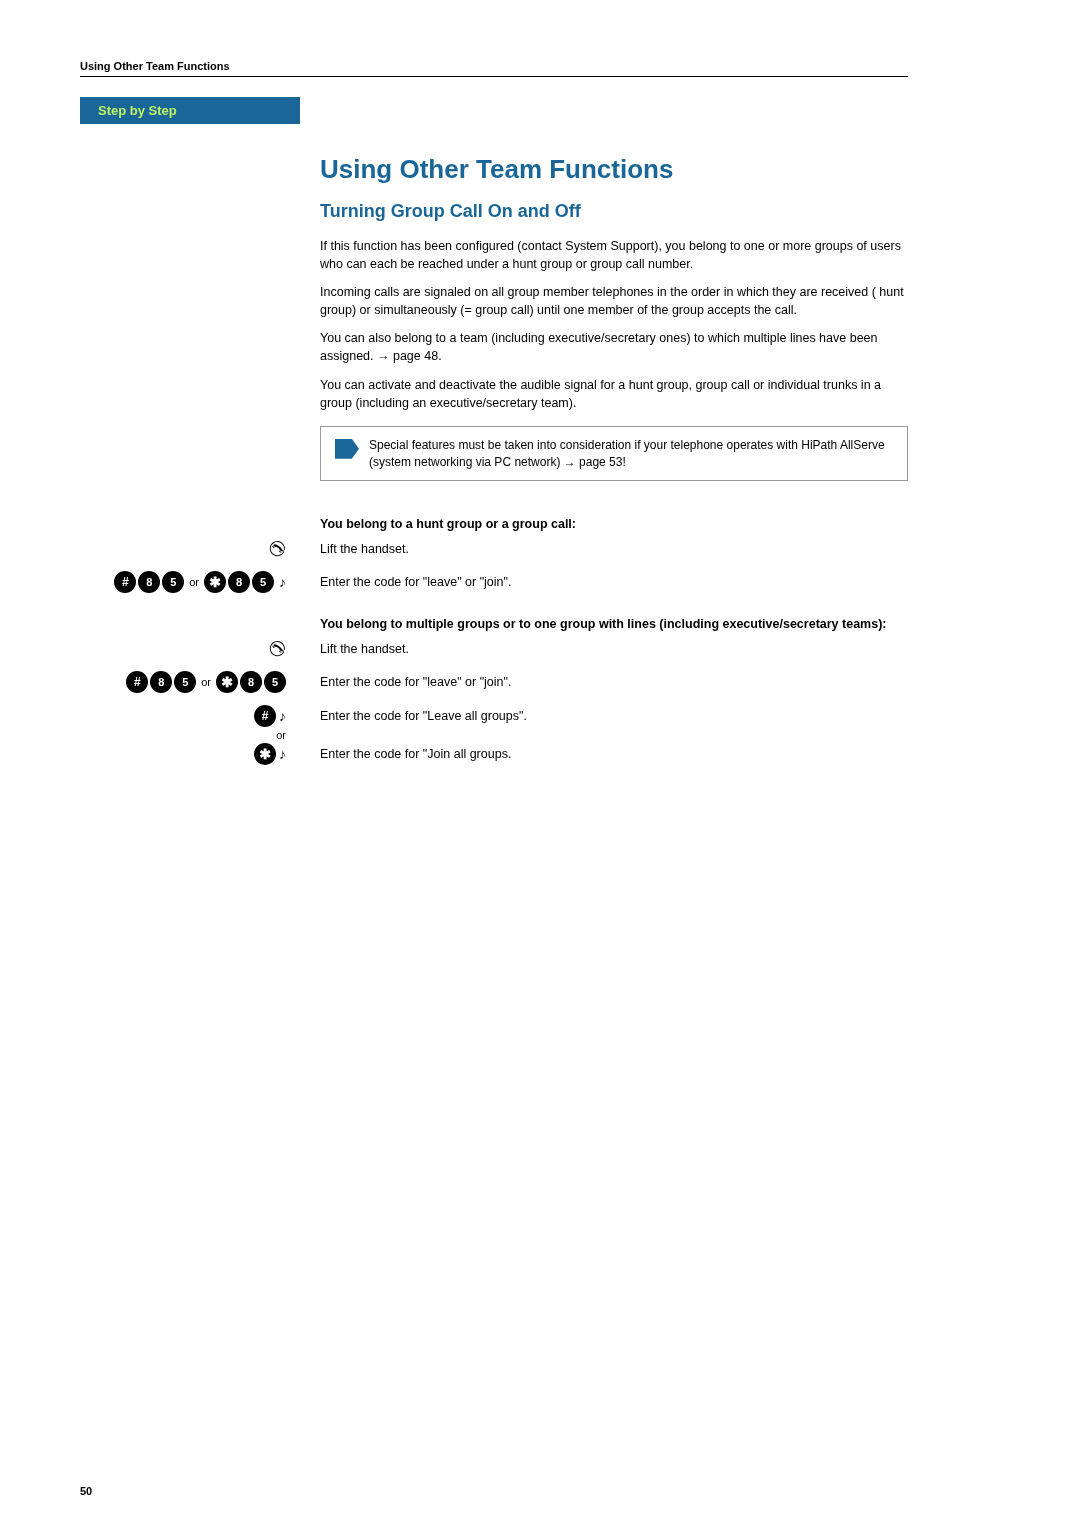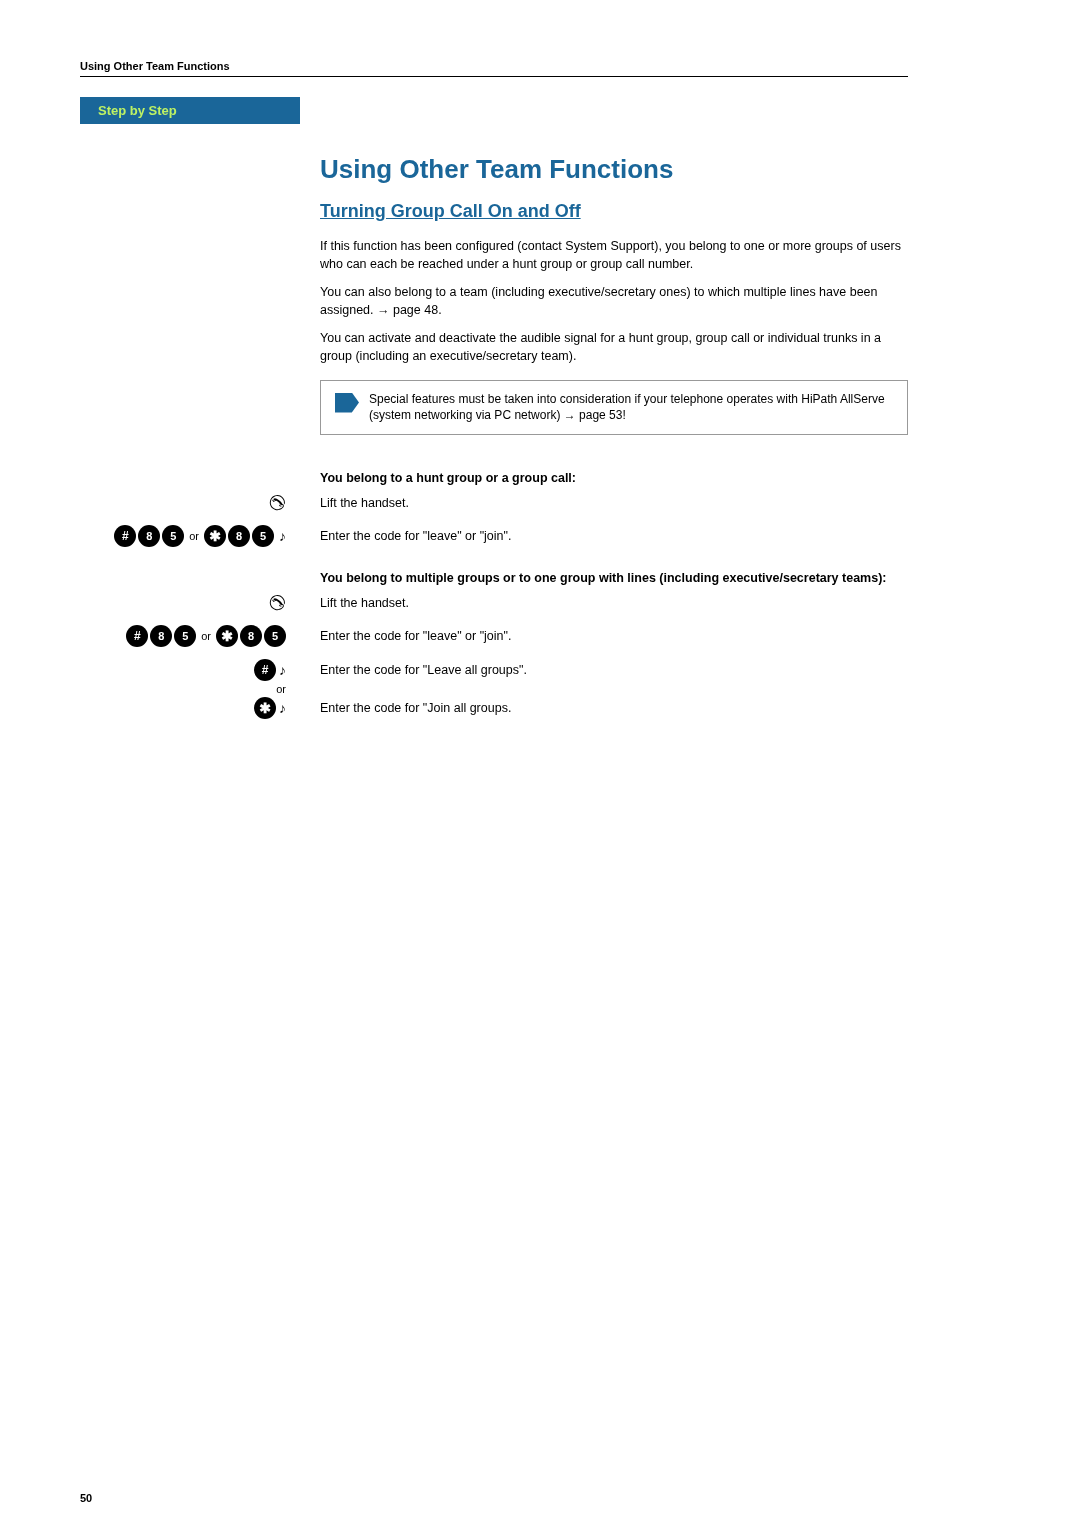--- a/index.html
+++ b/index.html
@@ -74,21 +74,20 @@
       line-height: 1.2;
     }
 
     
     .section-heading {
       font-size: 18px;
       font-weight: bold;
       color: #1a6699;
       margin-bottom: 14px;
       line-height: 1.2;
-      text-decoration: underline;
     }
 
     
     .body-text {
       font-size: 12.5px;
       line-height: 1.45;
       color: #000;
       margin-bottom: 10px;
     }
 
@@ -170,21 +169,21 @@
     
     .note-music {
       font-size: 14px;
       color: #000;
       display: inline-block;
     }
 
     
     .page-number {
       position: absolute;
-      bottom: 24px;
+      bottom: 31px;
       left: 80px;
       font-size: 11px;
       font-weight: bold;
       color: #000;
     }
 
   </style>
 </head>
 <body>
 
@@ -207,20 +206,21 @@
       
     </div>
 
     <div class="right-column">
 
       <div class="page-title">Using Other Team Functions</div>
 
       <div class="section-heading">Turning Group Call On and Off</div>
 
       <p class="body-text">If this function has been configured (contact System Support), you belong to one or more groups of users who can each be reached under a hunt group or group call number.</p>
+      <p class="body-text">Incoming calls are signaled on all group member telephones in the order in which they are received ( hunt group) or simultaneously (= group call) until one member of the group accepts the call.</p>
       <p class="body-text"><span>You can also belong to a team (including executive/secretary ones) to which multiple lines have been assigned. → page 48.</span></p>
       <p class="body-text">You can activate and deactivate the audible signal for a hunt group, group call or individual trunks in a group (including an executive/secretary team).</p>
 
       <div class="note-box">
         <div class="note-icon"></div>
         <div class="note-text">Special features must be taken into consideration if your telephone operates with HiPath AllServe (system networking via PC network) → page 53!</div>
       </div>
 
     </div>
   </div>

